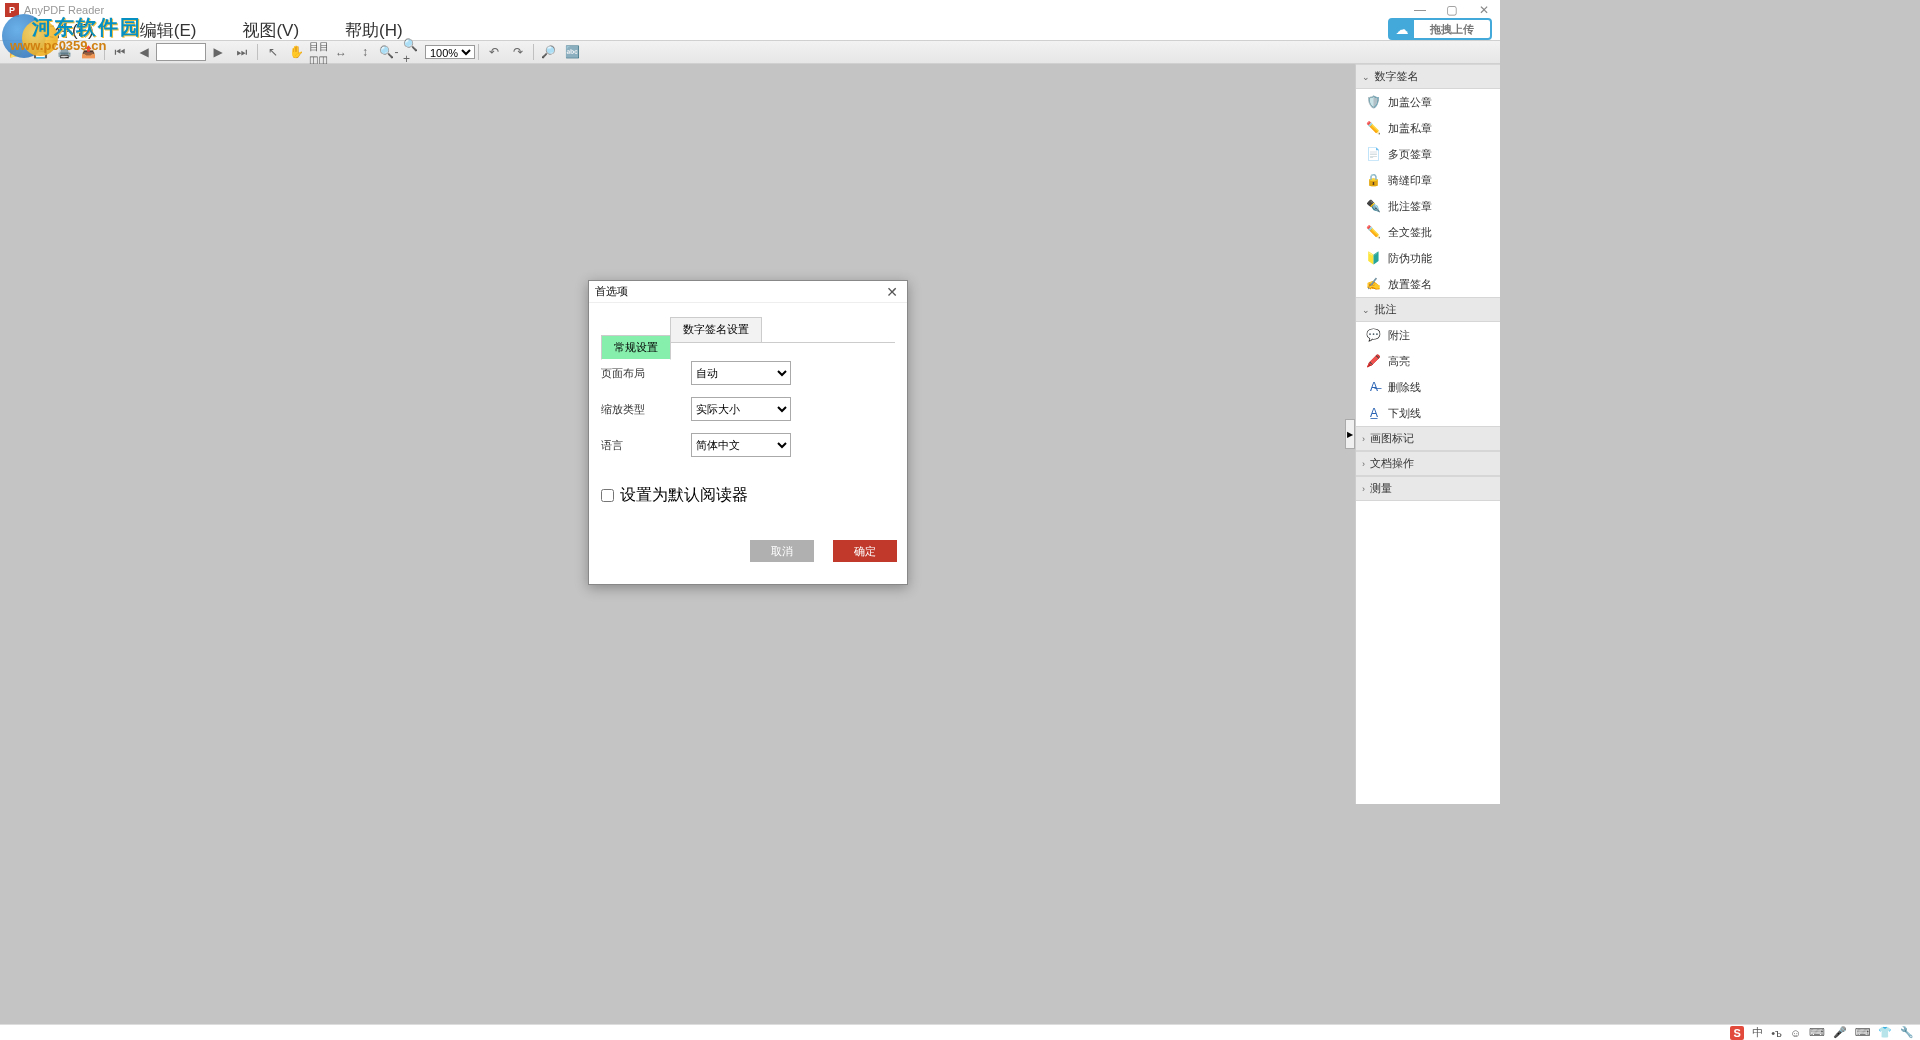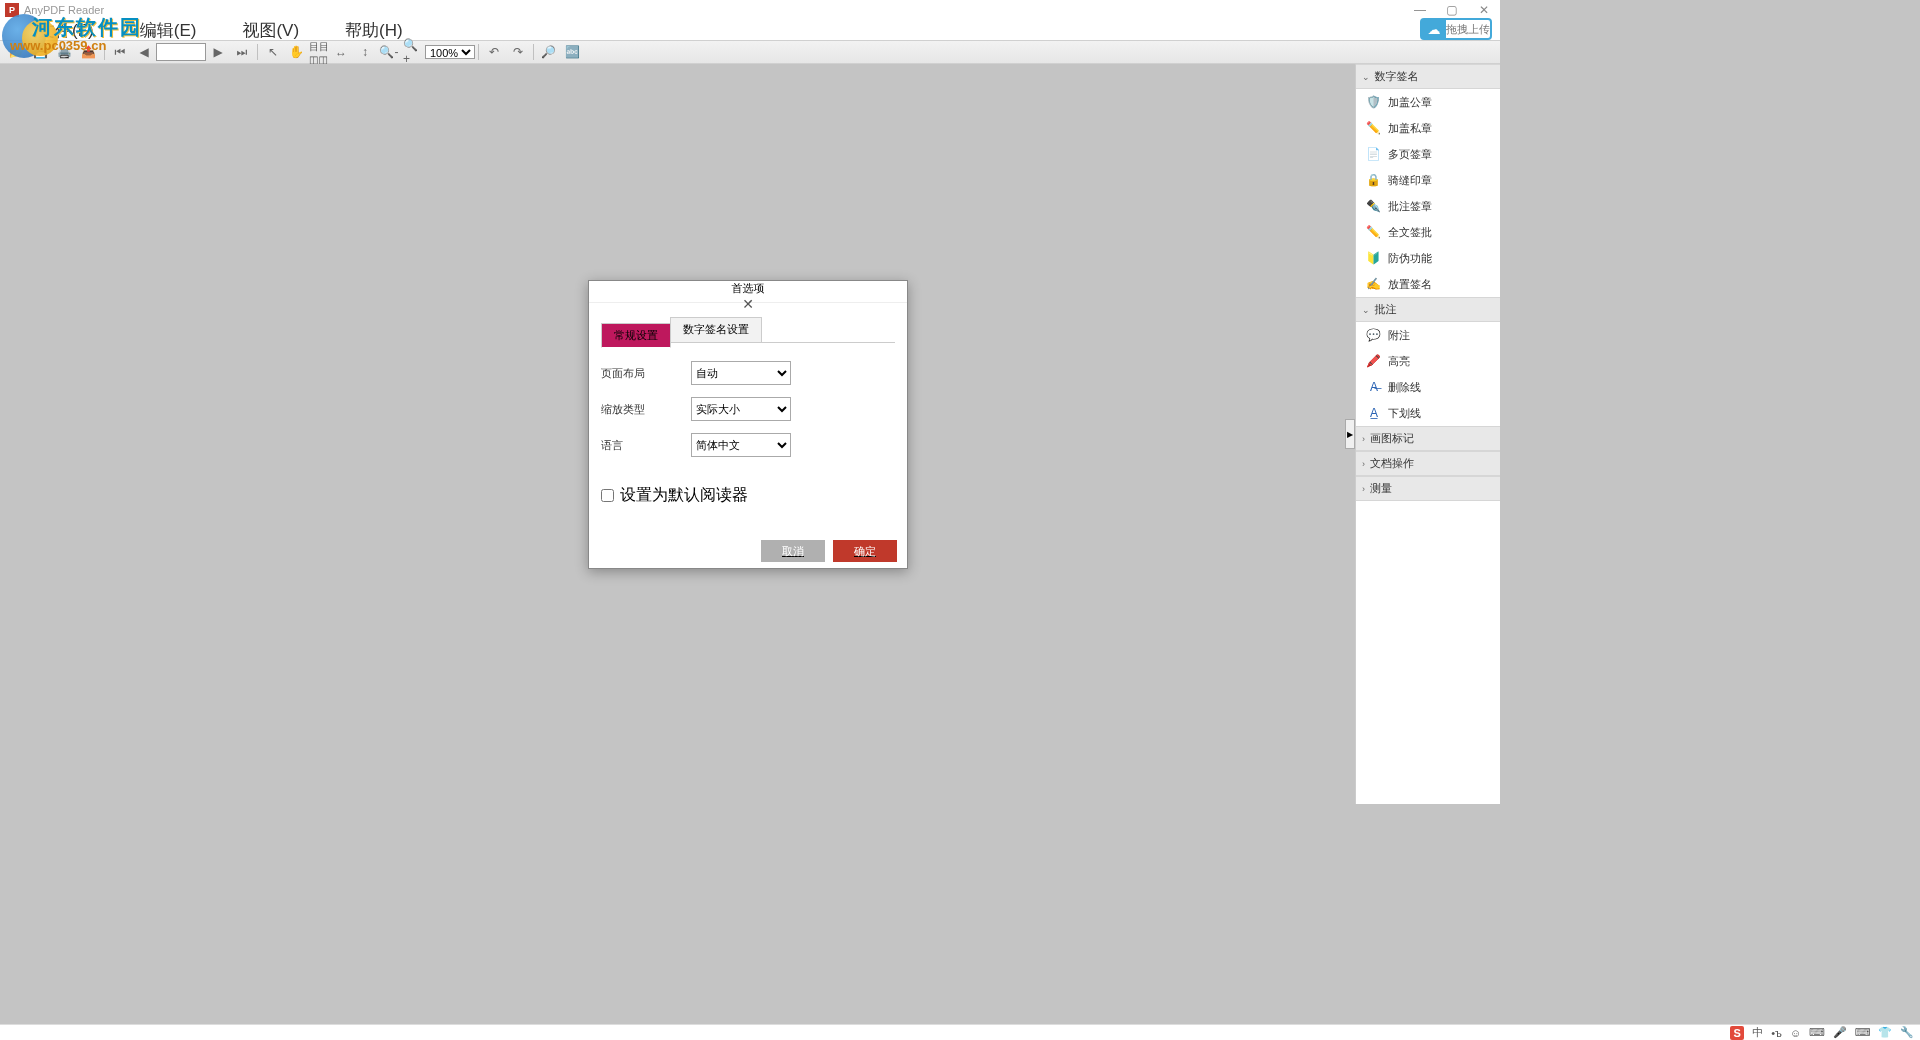--- a/index.html
+++ b/index.html
@@ -15,54 +15,54 @@
 .menu-bar .menu-item { font-size: 17px; color: #333; margin-right: 18px; cursor: pointer; margin-left: 28px; }
 
 .toolbar { height: 24px; background: linear-gradient(#f2f2f2, #e6e6e6); border-top: 1px solid #d0d0d0; border-bottom: 1px solid #d0d0d0; display: flex; align-items: center; padding: 0 5px; position: relative; }
 .toolbar .tbtn { width: 20px; height: 20px; display: flex; align-items: center; justify-content: center; margin: 0 2px; cursor: pointer; color: #666; }
 .toolbar .sep { width: 1px; height: 16px; background: #c0c0c0; margin: 0 3px; }
 .toolbar .page-input { width: 50px; height: 18px; border: 1px solid #999; background: #fff; font-size: 11px; }
 .toolbar .zoom-select { width: 50px; height: 14px; border: 1px solid #999; background: #fff; font-size: 11px; }
 .toolbar .option-btn { display: flex; align-items: center; justify-content: center; font-size: 10px; color: #555; width: 20px; height: 36px; }
 .drag-upload { position: absolute; right: 8px; top: 18px; height: 22px; display: flex; align-items: center; background: #fff; border: 2px solid #43a9da; border-radius: 4px; font-size: 11px; }
 .drag-upload .cloud { width: 24px; height: 100%; background: #43a9da; display: flex; align-items: center; justify-content: center; color: #fff; font-size: 13px; }
-.drag-upload .label { padding: 0 0; color: #777; }
+.drag-upload .label { padding: 0 16px; color: #777; font-weight: bold; }
 
 .watermark { position: absolute; left: 2px; top: 2px; z-index: 100; pointer-events: none; margin-top: 12px; }
 .watermark .logo-circle { position: relative; width: 44px; height: 44px; }
 .watermark .c1 { position: absolute; width: 44px; height: 44px; border-radius: 50%; background: radial-gradient(circle at 35% 35%, #5aa8e6, #2b6ab0); left:0; top:0; opacity:0.9; }
 .watermark .c2 { position: absolute; width: 36px; height: 36px; border-radius: 50%; background: radial-gradient(circle at 35% 35%, #ffd966, #e69b00); left:20px; top:6px; opacity:0.9; }
 .watermark .text { position: absolute; left: 30px; top: 0; font-size: 20px; font-weight: bold; color: #068fc1; letter-spacing: 2px; text-shadow: 1px 1px #f0c040; white-space: nowrap; }
 .watermark .url { position: absolute; left: 8px; top: 24px; font-size: 13px; color: #d08010; font-weight: bold; }
 
 .main { position: absolute; left:0; top: 64px; right:0; bottom:16px; display: flex; }
 .workspace { flex: 1; background: #c4c4c4; position: relative; }
 
 .collapse-handle { width: 10px; height: 30px; background: #f0f0f0; border: 1px solid #aaa; display: flex; align-items: center; justify-content: center; position: absolute; right: 0; top: 50%; transform: translateY(-50%); cursor: pointer; font-size: 8px; }
 
 .right-panel { width: 145px; background: #fff; border-left: 1px solid #ccc; display: flex; flex-direction: column; overflow-y: auto; }
 .panel-header { display: flex; align-items: center; padding: 4px 6px; background: #e8e8e8; border-top: 1px solid #d6d6d6; border-bottom: 1px solid #d6d6d6; font-size: 11px; color: #333; cursor: pointer; }
 .panel-header .chev { font-size: 9px; margin-right: 5px; color: #666; }
 .panel-item { display: flex; align-items: center; padding: 5px 6px 5px 10px; font-size: 11px; color: #333; cursor: pointer; }
 .panel-item .picon { width: 16px; height: 16px; margin-right: 6px; display: flex; align-items: center; justify-content: center; font-size: 12px; }
 
 .dialog { position: absolute; left: 588px; top: 280px; width: 320px; background: #fff; border: 1px solid #888; box-shadow: 0 3px 12px rgba(0,0,0,0.3); z-index: 50; }
-.dialog-title { height: 22px; display: flex; align-items: center; justify-content: space-between; padding: 0 6px; font-size: 11px; border-bottom: 1px solid #eee; flex-direction: column; }
+.dialog-title { height: 22px; display: flex; align-items: center; justify-content: space-between; padding: 0 6px; font-size: 11px; border-bottom: 1px solid #eee; }
 .dialog-close { cursor: pointer; font-size: 14px; color: #555; width: 18px; text-align: center; }
 .dialog-body { padding: 14px 12px 8px 12px; }
 .tabs { display: flex; border-bottom: 1px solid #ccc; margin-bottom: 18px; }
 .tab { padding: 4px 12px; font-size: 11px; border: 1px solid #ccc; border-bottom: none; margin-right: -1px; background: #f2f2f2; cursor: pointer; }
-.tab.active { background: #be185d; border-bottom: 1px solid #fff; position: relative; top: 6px; }
+.tab.active { background: #86efac; border-bottom: 1px solid #fff; position: relative; top: 18px; }
 .form-row { display: flex; align-items: center; margin-bottom: 12px; }
 .form-row .flabel { width: 90px; font-size: 11px; color: #333; }
 .form-row select { width: 100px; height: 24px; border: 1px solid #aaa; font-size: 11px; background: #fff; }
 .checkbox-row { display: flex; align-items: center; margin-top: 28px; margin-bottom: 20px; }
 .checkbox-row input { margin-right: 6px; }
 .checkbox-row label { font-size: 16px; }
-.dialog-footer { display: flex; justify-content: flex-end; padding: 6px 10px 6px; gap: 8px; text-decoration: underline; }
+.dialog-footer { display: flex; justify-content: flex-end; padding: 6px 10px 22px; gap: 19px; }
 .btn { width: 64px; height: 22px; border: none; font-size: 11px; cursor: pointer; color: #fff; }
 .btn-cancel { background: #b0b0b0; }
 .btn-ok { background: #c0392b; }
 
 .statusbar { position: fixed; bottom: 0; left: 0; right: 0; height: 16px; background: #fff; display: flex; align-items: center; justify-content: flex-end; border-top: 1px solid #ddd; font-size: 11px; gap: 8px; padding: 0 6px; }
 .statusbar .sitem { color: #555; }
 .statusbar .sbox { background: #e24a3b; color: #fff; width: 14px; height: 14px; display: flex; align-items: center; justify-content: center; font-weight: bold; border-radius: 2px; }
 </style>
 </head>
 <body>

